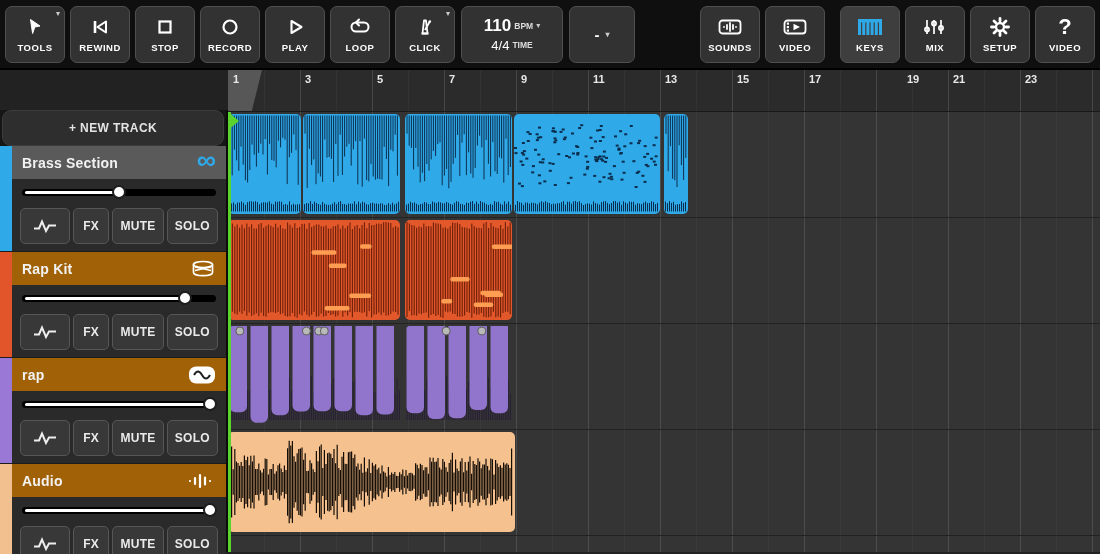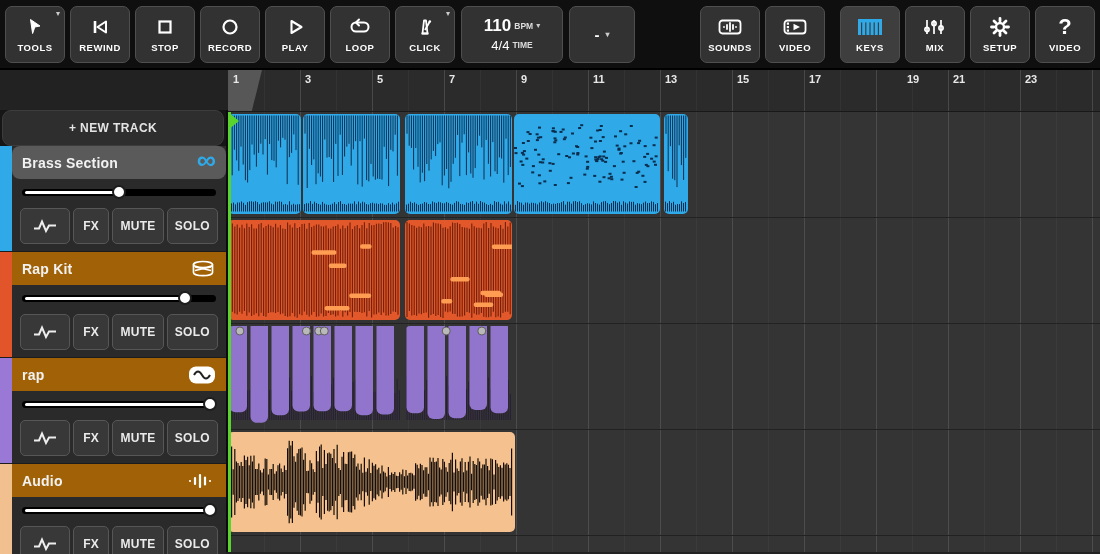--- a/index.html
+++ b/index.html
@@ -23,21 +23,21 @@
   .key-box{width:66px;height:57px;background:#323232;border:1px solid #4f4f4f;border-radius:7px;display:flex;align-items:center;justify-content:center;gap:6px;color:#fff;font-size:15px;font-weight:bold;box-sizing:border-box;}
   
   .main{display:flex;height:482px;}
   .sidebar{width:228px;flex:none;background:#1c1c1c;border-right:2px solid #0c0c0c;box-sizing:border-box;display:flex;flex-direction:column;margin-top:40px;}
   .sidebar-header{height:42px;display:flex;align-items:center;padding:0 2px;background:#161616;box-sizing:border-box;}
   .new-track{flex:1;height:36px;background:#2e2e2e;border:1px solid #3c3c3c;border-radius:9px;color:#e4e4e4;font-size:12px;font-weight:600;letter-spacing:.4px;font-family:inherit;}
   .track-panel{height:105px;margin-bottom:1px;display:flex;background:#2a2a2a;}
   .stripe{width:12px;flex:none;}
   .t-content{flex:1;display:flex;flex-direction:column;min-width:0;}
   .name-row{height:33px;display:flex;align-items:center;justify-content:space-between;padding:0 10px;background:#a16207;}
-  .track-panel.selected .name-row{background:#5a5a5a;border-radius:8px;}
+  .track-panel.selected .name-row{background:#5a5a5a;}
   .track-name{font-size:14px;font-weight:bold;color:#f2f2f2;letter-spacing:.2px;}
   .track-icon{height:22px;display:flex;align-items:center;}
   .inf{color:#2fa9e8;font-size:27px;font-weight:bold;line-height:18px;display:block;margin-top:-5px;}
   .slider-row{height:26px;display:flex;align-items:center;padding:0 10px;}
   .vol-track{position:relative;height:7px;background:#000;border-radius:4px;flex:1;}
   .vol-fill{position:absolute;left:3px;top:2px;height:3px;background:#fff;border-radius:2px;}
   .vol-knob{position:absolute;top:50%;transform:translate(-50%,-50%);width:14px;height:14px;border-radius:50%;background:#fff;border:2px solid #1e1e1e;box-sizing:border-box;}
   .btn-row{flex:1;display:flex;gap:3px;padding:3px 8px 7px 8px;}
   .trk-btn{background:#383838;border:1px solid #565656;border-radius:5px;color:#eaeaea;font-size:12px;font-weight:bold;letter-spacing:.3px;display:flex;align-items:center;justify-content:center;font-family:inherit;padding:0;}
   .auto-btn{width:50px;flex:none;}

